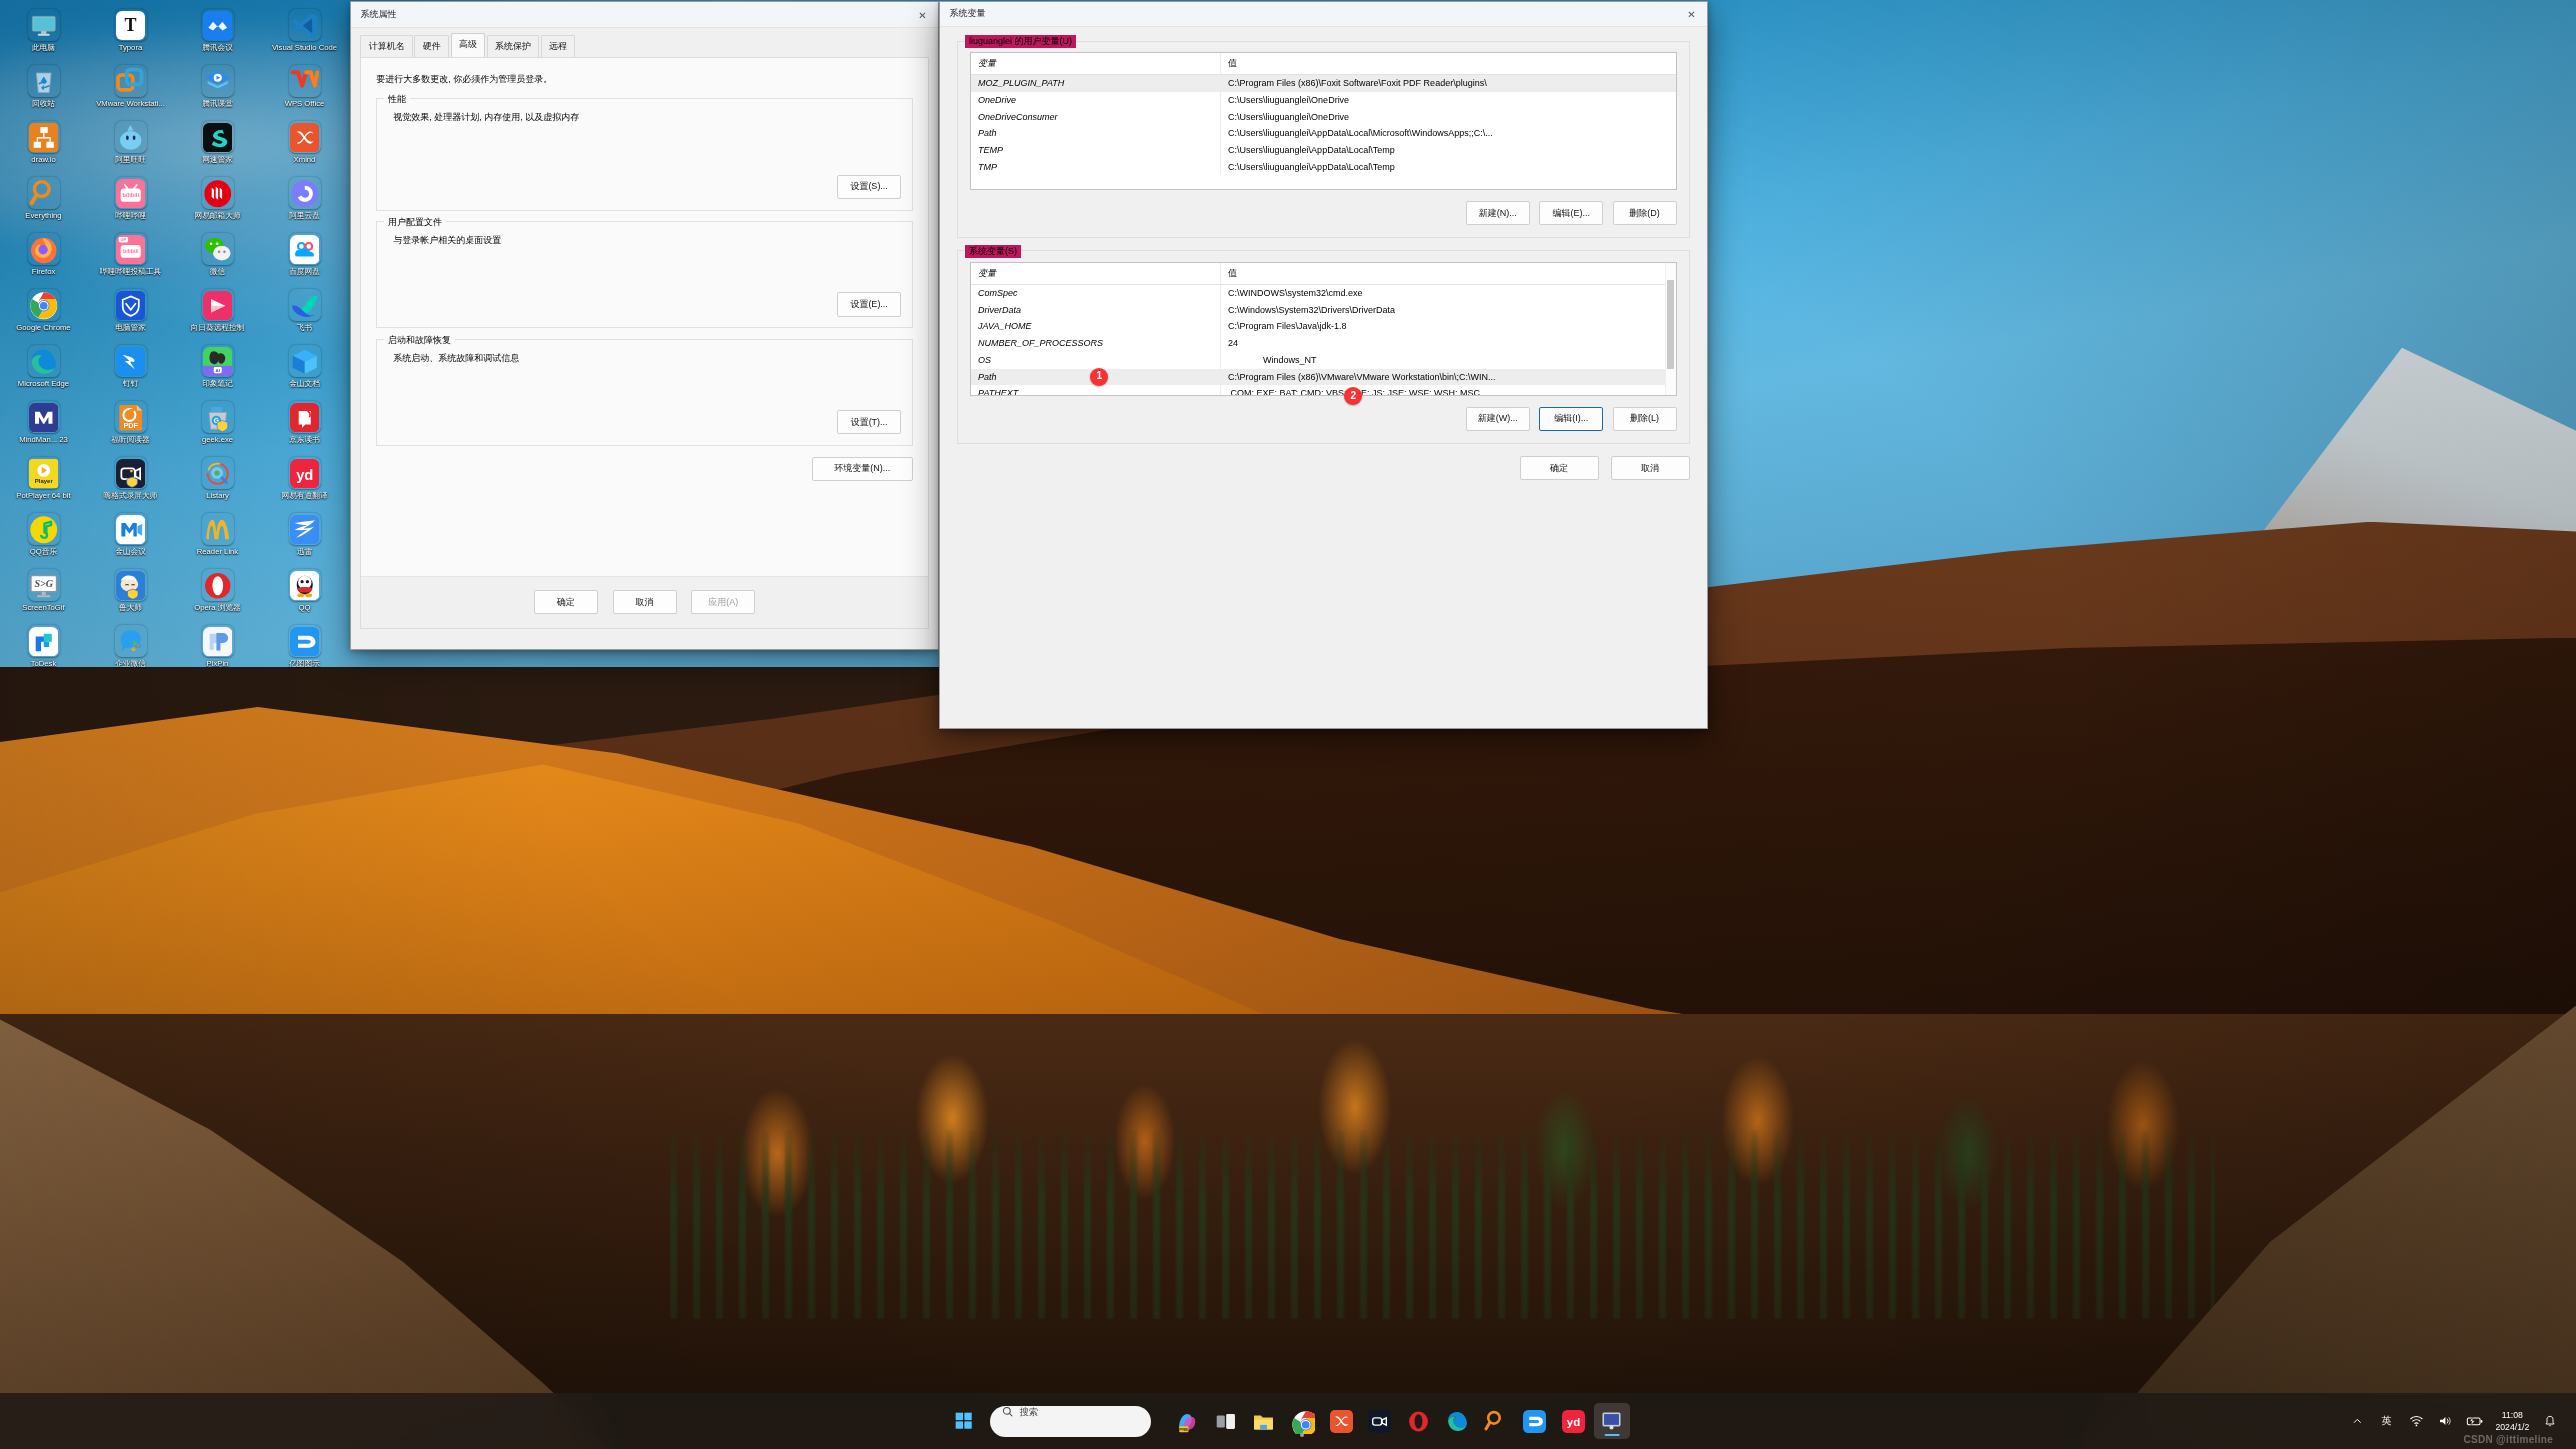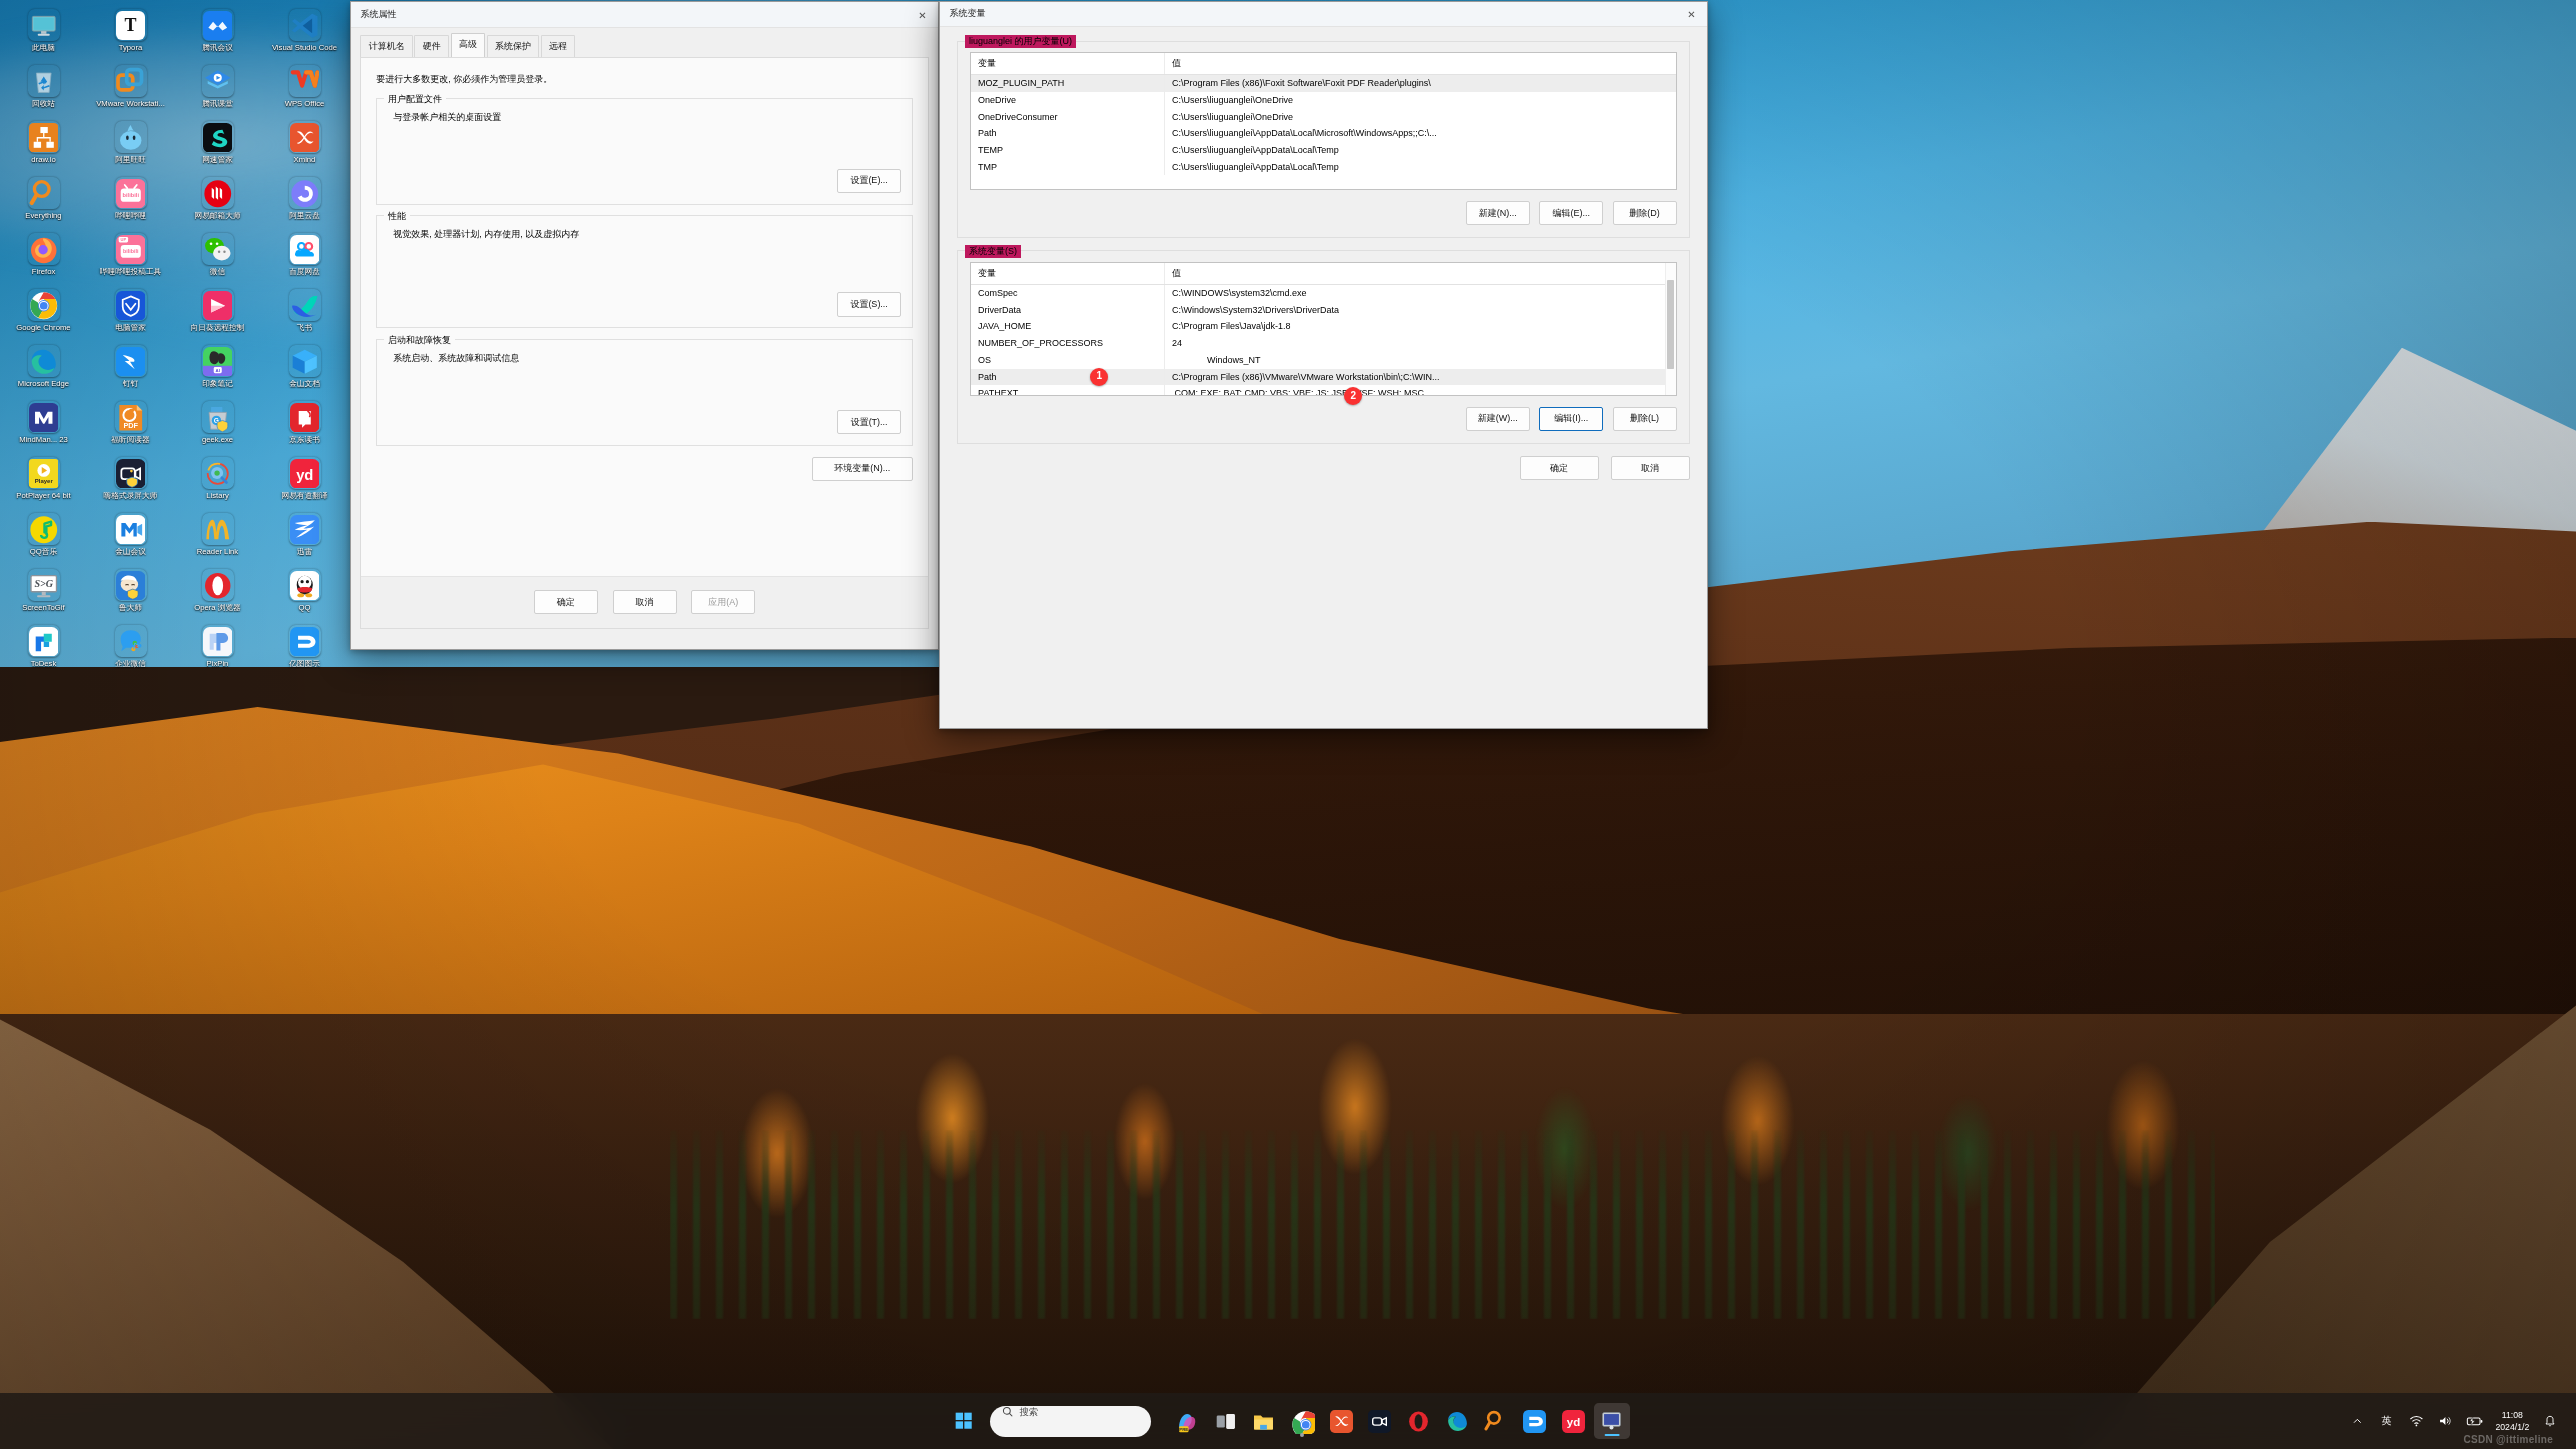--- a/index.html
+++ b/index.html
@@ -159,21 +159,21 @@
   
   #envwin{ left:939px; top:0.7px; width:769px; height:728px; }
   .envbody{ padding:13.4px 17.4px 0; }
   .fieldset{ border:0.7px solid #dedede; padding:10.7px 12px 12px; position:relative; margin-bottom:12px; }
   .fieldset > legend{
     position:absolute; top:-6.7px; left:6.7px; background:#be185d; padding:0 4px; font-size:9px;
   }
   .lv{ background:#fff; border:0.7px solid #c2c2c2; position:relative; overflow:hidden; }
   .lv-head{ display:flex; border-bottom:0.7px solid #e2e2e2; background:#fff; }
   .lv-head div{ padding:4px 6.7px; font-size:9px; }
-  .c1{ width:194px; border-right:0.7px solid #ececec; }
+  .c1{ width:250px; border-right:0.7px solid #ececec;font-style:italic; }
   .c2{ flex:1; }
   .lv-row{ display:flex; font-size:9px; line-height:12.7px; }
   .lv-row > div{ padding:2px 6.7px; white-space:nowrap; overflow:hidden; text-overflow:clip; }
   .lv-row.sel{ background:#ededed; }
   .sbar{
     position:absolute; right:0; top:0; width:10.7px; bottom:0; background:#fcfcfc; border-left:0.7px solid #eee;
   }
   .sthumb{ position:absolute; right:1.3px; top:17.4px; width:7.4px; height:89px; background:#c8c8c8; border-radius:0.7px; }
   .btnrow{ display:flex; justify-content:flex-end; gap:9.4px; margin-top:10.7px; }
   .badge{
@@ -751,33 +751,33 @@
       <div class="tab">计算机名</div>
       <div class="tab">硬件</div>
       <div class="tab active">高级</div>
       <div class="tab">系统保护</div>
       <div class="tab">远程</div>
     </div>
 
   <div class="tabpane">
     <div class="hint">要进行大多数更改, 你必须作为管理员登录。</div>
 
+    <div class="group" style="height:113px;">
+      <div class="gtitle">性能</div>
+      <div class="gdesc">视觉效果, 处理器计划, 内存使用, 以及虚拟内存</div>
+      <div class="rowright" style="position:absolute;right:10.7px;bottom:10.7px;">
+        <button class="btn">设置(S)...</button>
+      </div>
+    </div>
+
     <div class="group" style="height:107px;">
       <div class="gtitle">用户配置文件</div>
       <div class="gdesc">与登录帐户相关的桌面设置</div>
       <div class="rowright" style="position:absolute;right:10.7px;bottom:10.7px;">
         <button class="btn">设置(E)...</button>
-      </div>
-    </div>
-
-    <div class="group" style="height:113px;">
-      <div class="gtitle">性能</div>
-      <div class="gdesc">视觉效果, 处理器计划, 内存使用, 以及虚拟内存</div>
-      <div class="rowright" style="position:absolute;right:10.7px;bottom:10.7px;">
-        <button class="btn">设置(S)...</button>
       </div>
     </div>
 
     <div class="group" style="height:107px;">
       <div class="gtitle">启动和故障恢复</div>
       <div class="gdesc">系统启动、系统故障和调试信息</div>
       <div class="rowright" style="position:absolute;right:10.7px;bottom:10.7px;">
         <button class="btn">设置(T)...</button>
       </div>
     </div>

